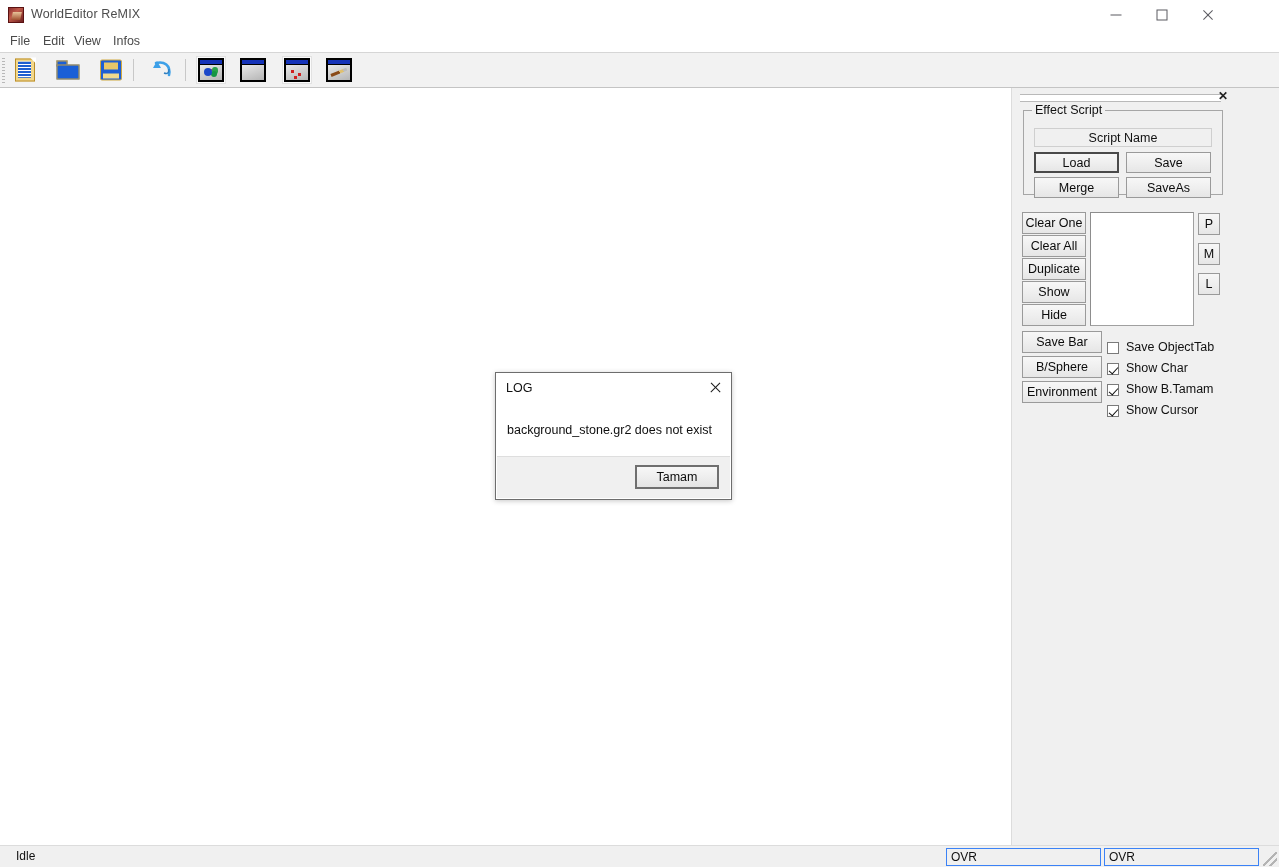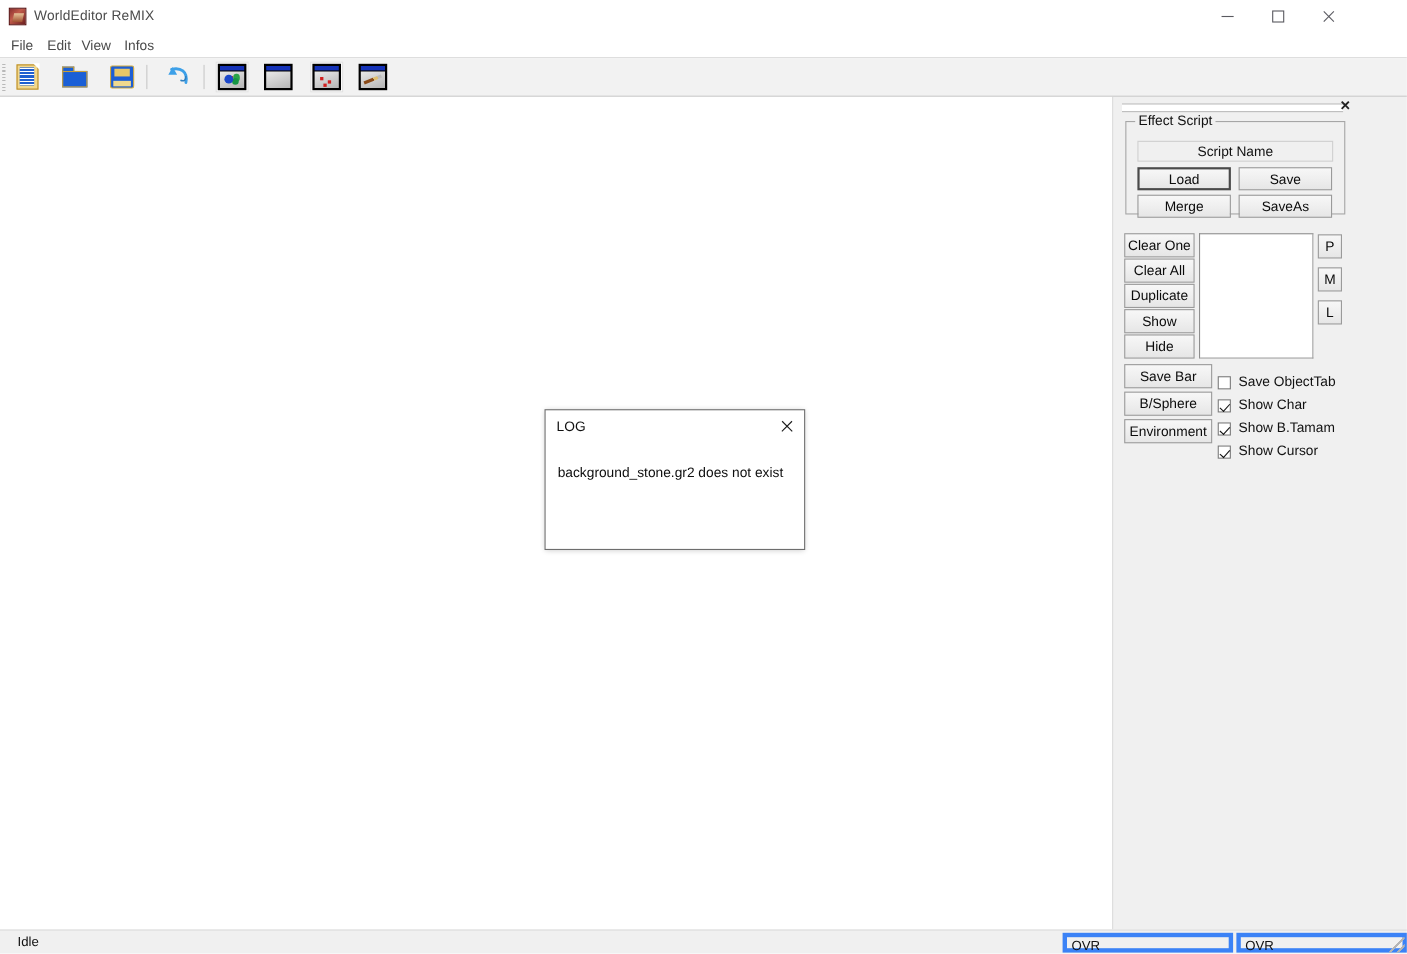--- a/index.html
+++ b/index.html
@@ -299,21 +299,21 @@
     box-sizing:border-box;
   }
   .sb-pane {
     position:absolute; top:2px; height:18px;
     box-sizing:border-box;
     font-size:12px; color:#111;
     line-height:17px;
     padding-left:4px;
     white-space:nowrap;
   }
-  .sb-pane.framed { border:4px solid #3b82f6; background:#f0f0f0;margin-left:20px; }
+  .sb-pane.framed { border:1px solid #3b82f6; background:#f0f0f0; }
   .sb-grip {
     position:absolute; right:2px; bottom:1px; width:14px; height:14px;
     background-image:
       linear-gradient(135deg, transparent 0 45%, #b4b4b4 45% 55%, transparent 55% 100%),
       linear-gradient(135deg, transparent 0 70%, #b4b4b4 70% 80%, transparent 80% 100%);
   }
 
   
   .dialog {
     position:absolute;
@@ -510,15 +510,18 @@
     <div class="sb-pane" style="left:0px; width:944px;margin-left:12px;">Idle</div>
     <div class="sb-pane framed" style="left:946px; width:155px;">OVR</div>
     <div class="sb-pane framed" style="left:1104px; width:155px;">OVR</div>
     <div class="sb-grip"></div>
   </div>
 
   <div class="dialog" style="left:495px; top:372px; width:237px; height:128px;">
     <div class="dlg-title">LOG</div>
     <div class="dlg-close"></div>
     <div class="dlg-msg">background_stone.gr2 does not exist</div>
+    <div class="dlg-footer">
+      <div class="dlg-btn">Tamam</div>
+    </div>
   </div>
 
 </div>
 
 </body></html>

